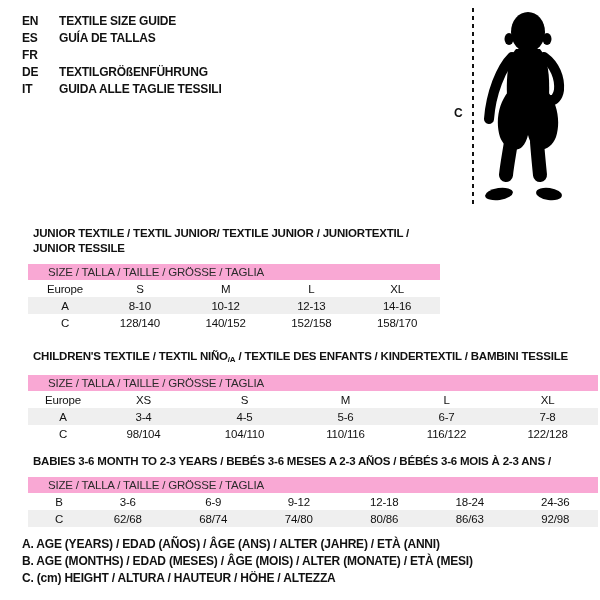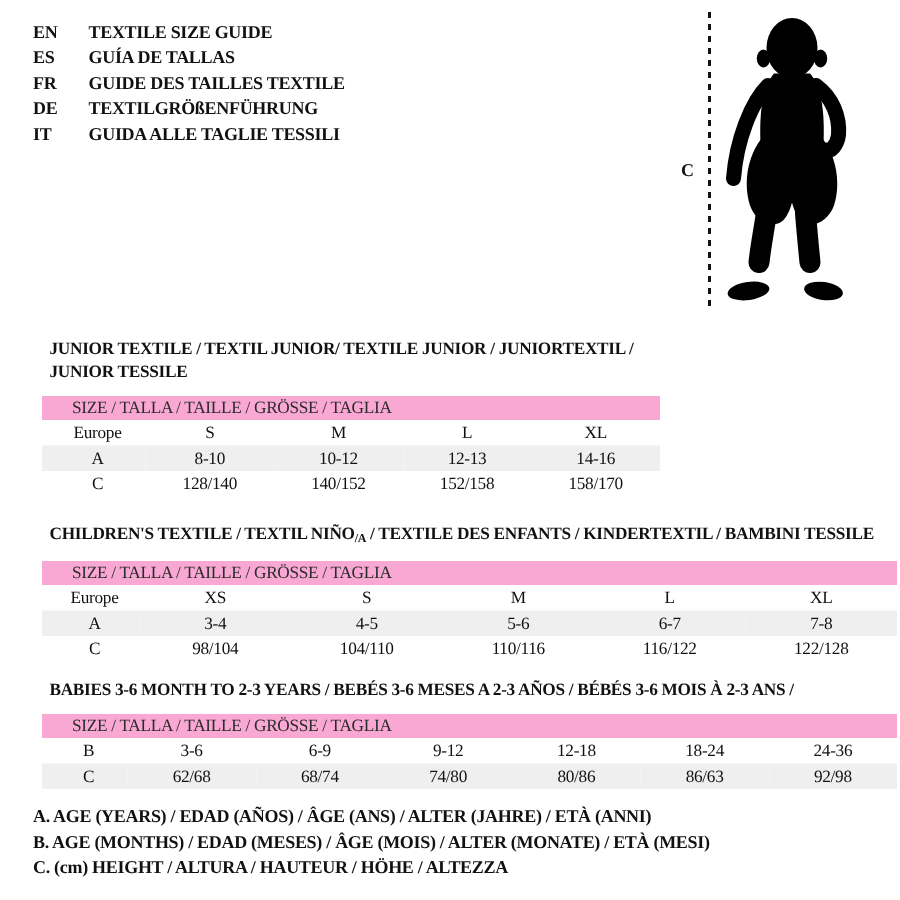--- a/index.html
+++ b/index.html
@@ -1,18 +1,18 @@
 <!DOCTYPE html>
 <html><head>
 <meta charset="utf-8">
 <style>
   html,body{margin:0;padding:0;background:#fff;}
   .canvas{
     position:relative;width:600px;height:600px;background:#ffffff;overflow:hidden;
-    font-family:Liberation Serif, serif;color:#111;
+    font-family:Liberation Sans, sans-serif;color:#111;
   }
   
   .lang-header{position:absolute;top:13px;left:22px;}
   .lang-row{display:flex;line-height:17px;font-size:12px;font-weight:bold;letter-spacing:-0.2px;}
   .lang-code{width:37px;flex:0 0 37px;}
   
   .figure{position:absolute;left:452px;top:6px;width:146px;height:204px;}
   .measure-label{position:absolute;left:2px;top:100px;font-size:12px;font-weight:bold;}
   .dash-line{
     position:absolute;left:20px;top:2px;width:2px;height:198px;
@@ -53,21 +53,20 @@
       <div class="lang-row">
         <span class="lang-code">EN</span>
         <span class="lang-label">TEXTILE SIZE GUIDE</span>
       </div>
       <div class="lang-row">
         <span class="lang-code">ES</span>
         <span class="lang-label">GUÍA DE TALLAS</span>
       </div>
       <div class="lang-row">
         <span class="lang-code">FR</span>
-        <span class="lang-label">GUIDE DES TAILLES TEXTILE</span>
       </div>
       <div class="lang-row">
         <span class="lang-code">DE</span>
         <span class="lang-label">TEXTILGRÖßENFÜHRUNG</span>
       </div>
       <div class="lang-row">
         <span class="lang-code">IT</span>
         <span class="lang-label">GUIDA ALLE TAGLIE TESSILI</span>
       </div>
     </header>

